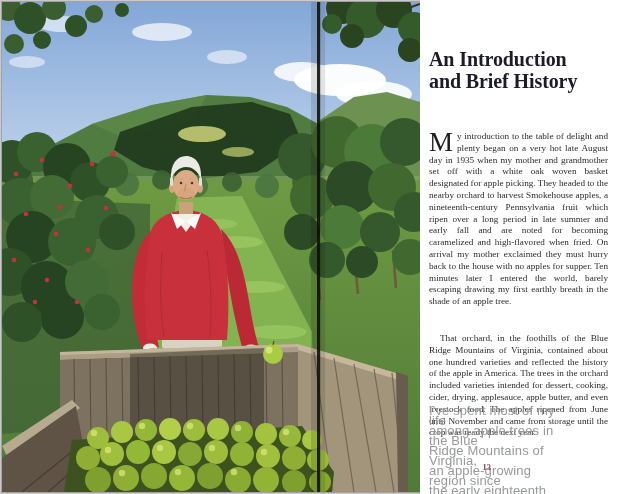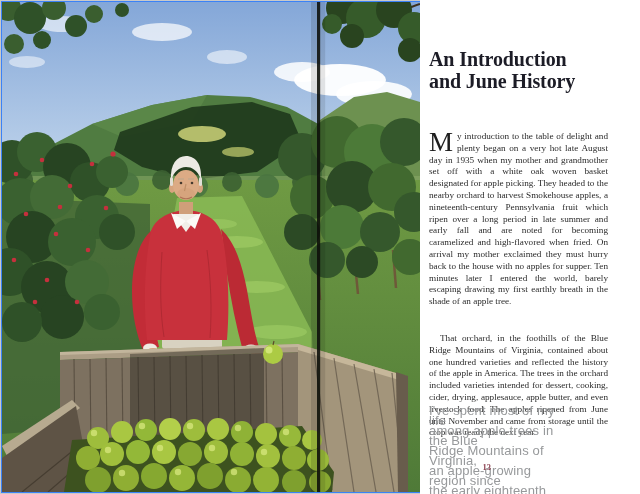--- a/index.html
+++ b/index.html
@@ -1,17 +1,17 @@
 <!DOCTYPE html>
 <html><head>
 <meta charset="utf-8">
 <style>
   html,body{margin:0;padding:0;background:#e8e8e8;}
   .canvas{
-    position:relative;width:640px;height:494px;background:#3b82f6;
+    position:relative;width:640px;height:494px;background:#a3a3a3;
     overflow:hidden;box-shadow:inset 0 0 0 1px #c9c9c9;
     font-family:"Liberation Serif", serif;
   }
   .photo{position:absolute;left:2px;top:2px;width:418px;height:490px;display:block;}
   .right-page{position:absolute;left:420px;top:0;width:220px;height:494px;background:#ffffff;}
   .title{
     position:absolute;left:9px;top:49px;width:200px;
     font-family:"Liberation Serif", serif;font-weight:700;font-size:20px;
     line-height:21.5px;letter-spacing:-0.1px;color:#1c1c26;
   }
@@ -301,21 +301,21 @@
     <g>
       <rect x="309" y="0" width="6" height="490" fill="#000000" opacity=".12"></rect>
       <rect x="315" y="0" width="3.2" height="490" fill="#0d0f0a" opacity=".9"></rect>
       <rect x="318.2" y="0" width="5" height="490" fill="#000000" opacity=".1"></rect>
     </g>
   </svg>
 
   <div class="right-page">
     <div class="title">
       <div>An Introduction</div>
-      <div>and June History</div>
+      <div>and Brief History</div>
     </div>
 
     <div class="body-text">
       <p><span class="dropcap">M</span><span>y introduction to the table of delight and plenty began on a very hot late August day in 1935 when my mother and grandmother set off with a white oak woven basket designated for apple picking. They headed to the nearby orchard to harvest Smokehouse apples, a nineteenth-century Pennsylvania fruit which ripen over a long period in late summer and early fall and are noted for becoming caramelized and high-flavored when fried. On arrival my mother exclaimed they must hurry back to the house with no apples for supper. Ten minutes later I entered the world, barely escaping drawing my first earthly breath in the shade of an apple tree.</span></p>
       <p class="indent">That orchard, in the foothills of the Blue Ridge Mountains of Virginia, contained about one hundred varieties and reflected the history of the apple in America. The trees in the orchard included varieties intended for dessert, cooking, cider, drying, applesauce, apple butter, and even livestock food. The apples ripened from June until November and came from storage until the crop was ready the next year.</p>
     </div>
 
     <div class="caption">I've spent most of my life
 among apple trees in the Blue
 Ridge Mountains of Virginia,

